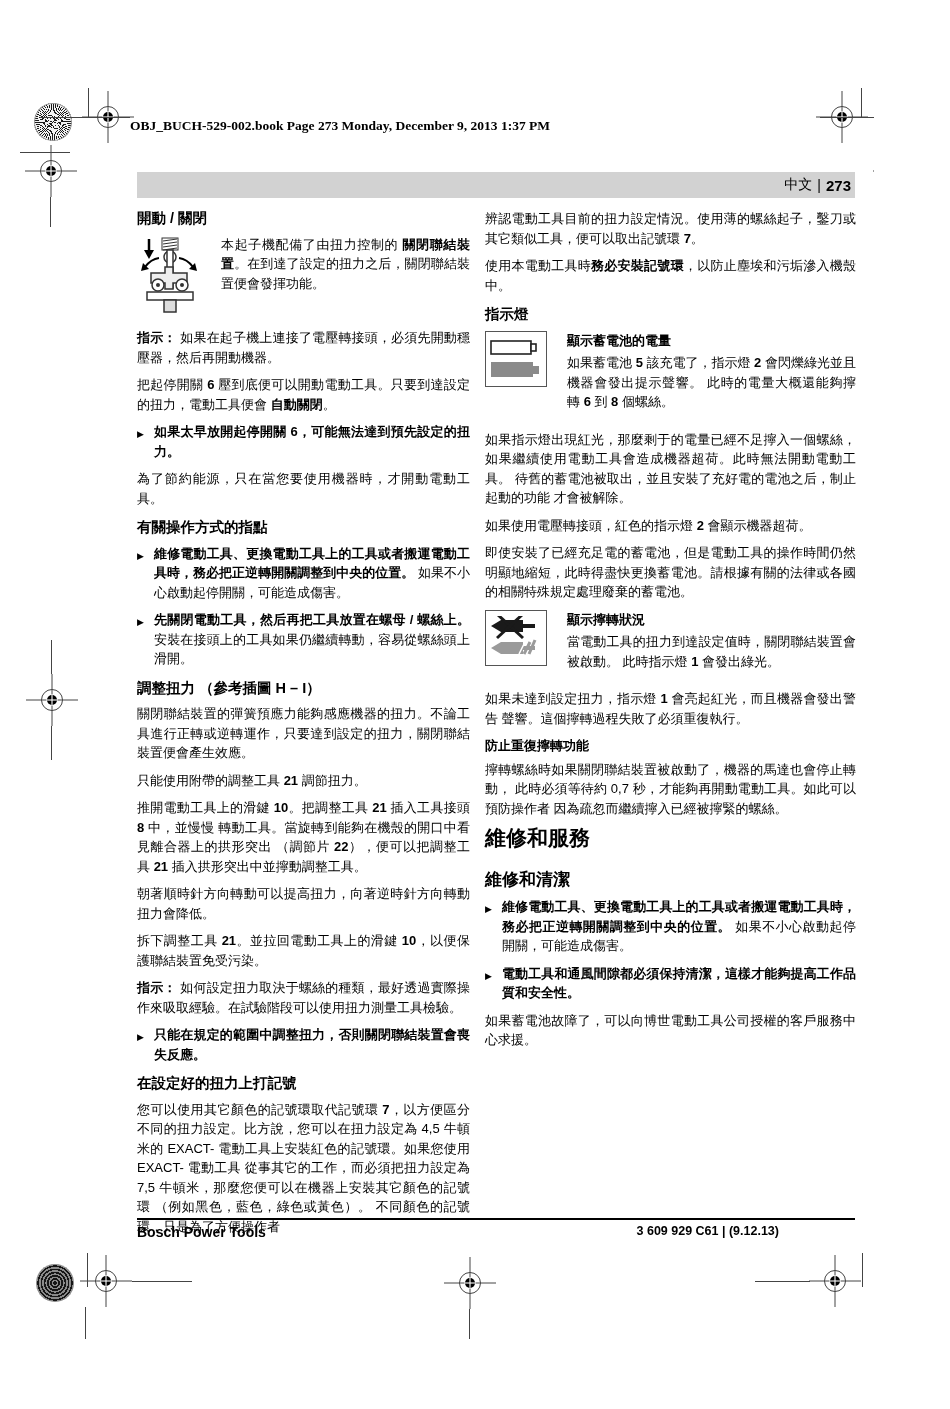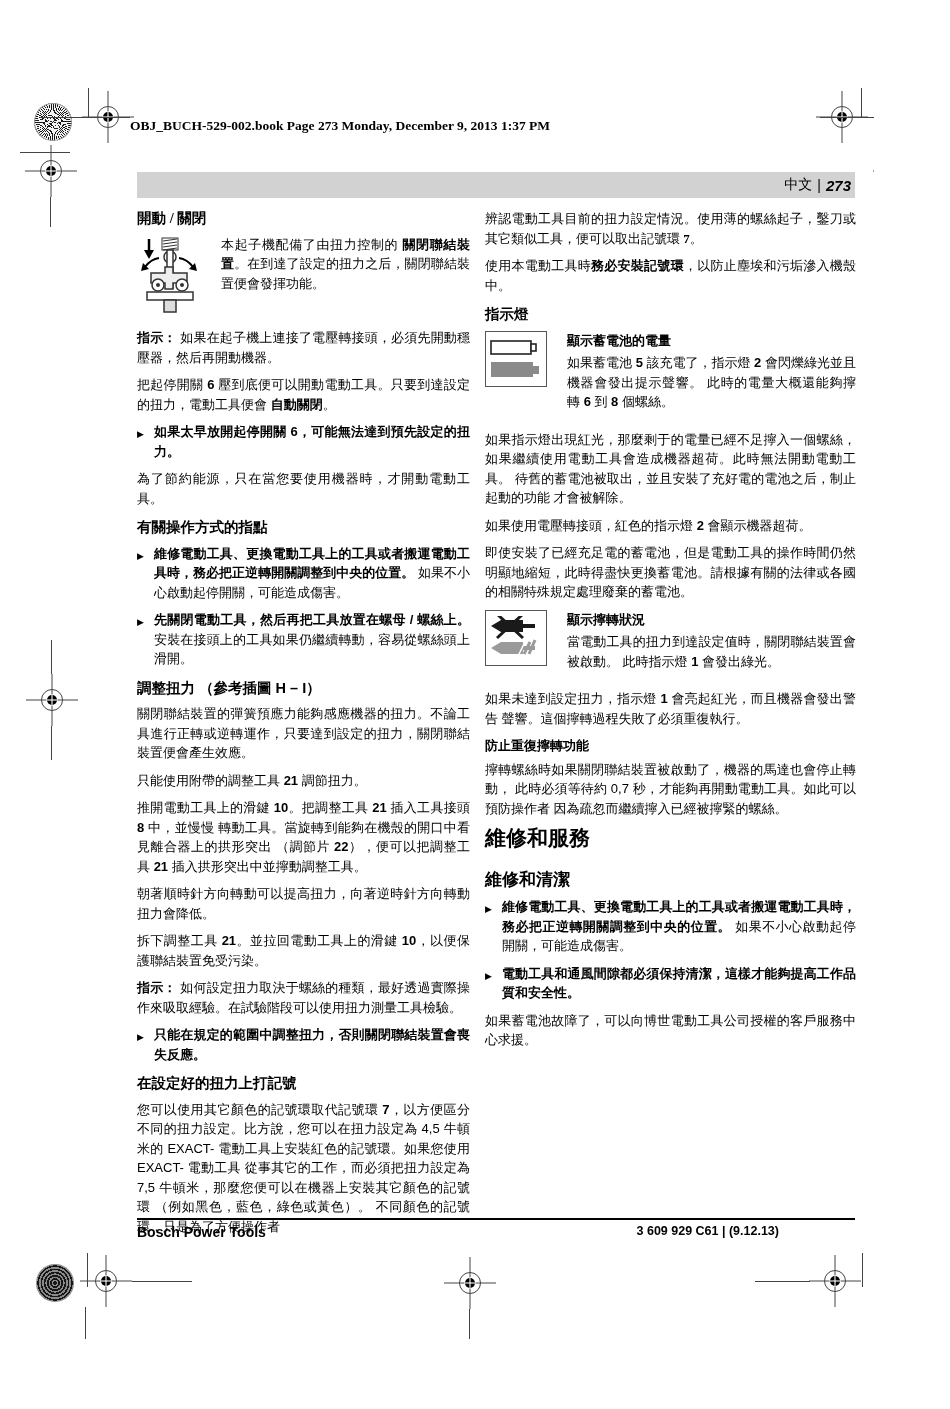--- a/index.html
+++ b/index.html
@@ -17,34 +17,34 @@
   .hline{height:1px;}
   .vline{width:1px;}
   svg.cross{display:block;}
   
   .book-header{position:absolute;left:130px;top:118px;font-family:"Liberation Serif","DejaVu Serif",serif;
     font-weight:bold;font-size:13.5px;white-space:nowrap;}
   .page-bar{position:absolute;left:137px;top:172px;width:718px;height:26px;background:#d2d2d2;
     display:flex;align-items:center;justify-content:flex-end;padding-right:4px;box-sizing:border-box;
     font-size:14px;}
   .page-bar .sep{margin:0 5px;font-weight:400;}
-  .page-bar .num{font-weight:bold;font-size:15px;font-style:italic;}
+  .page-bar .num{font-weight:bold;font-size:15px;}
   .footer-rule{position:absolute;left:137px;top:1218px;width:718px;height:1.5px;background:#000;}
   .footer-left{position:absolute;left:137px;top:1224px;font-size:14px;font-weight:bold;}
   .footer-right{position:absolute;right:95px;top:1224px;font-size:12.5px;font-weight:bold;}
   
   .col{position:absolute;top:209px;font-size:13px;line-height:19.5px;text-align:justify;}
   .col-left{left:137px;width:333px;}
   .col-right{left:485px;width:371px;}
   .col p{margin:0 0 8px;}
   h1.bighead{font-size:21px;margin:10px 0 22px;}
   h2.h2{font-size:17px;margin:0 0 8px;}
   h3.h3{font-size:14.5px;margin:10px 0 6px;}
   h4.h4{font-size:13px;margin:2px 0 4px;}
-  .col > :first-child{margin-top:0;font-family:Liberation Serif, serif;}
+  .col > :first-child{margin-top:0;}
   .bullet{display:flex;margin:0 0 8px;}
   .bullet .bmark{flex:none;width:17px;font-size:9px;padding-top:3px;}
   .bullet p{margin:0;font-weight:bold;}
   .bullet p .rn{font-weight:normal;}
   .media{display:flex;gap:20px;margin:2px 0 10px;align-items:flex-start;}
   .media-icon{flex:none;}
   .icon-box{width:62px;height:56px;border:1.5px solid #555;background:#fff;
     display:flex;align-items:center;justify-content:center;box-sizing:border-box;}
   .media-body{flex:1;}
   .mtitle{font-weight:bold;margin:0 0 3px !important;}

